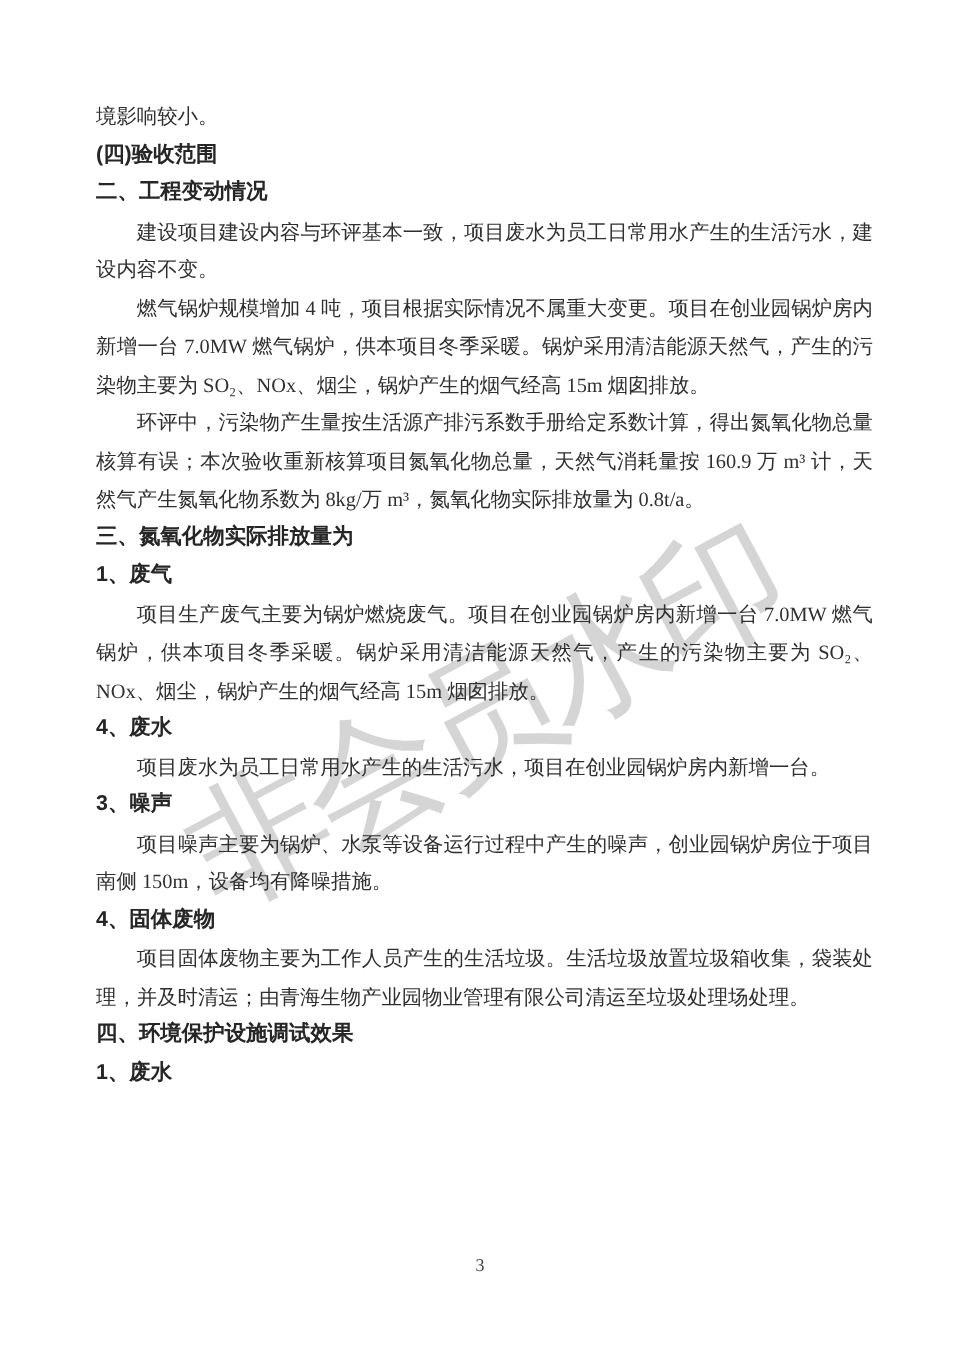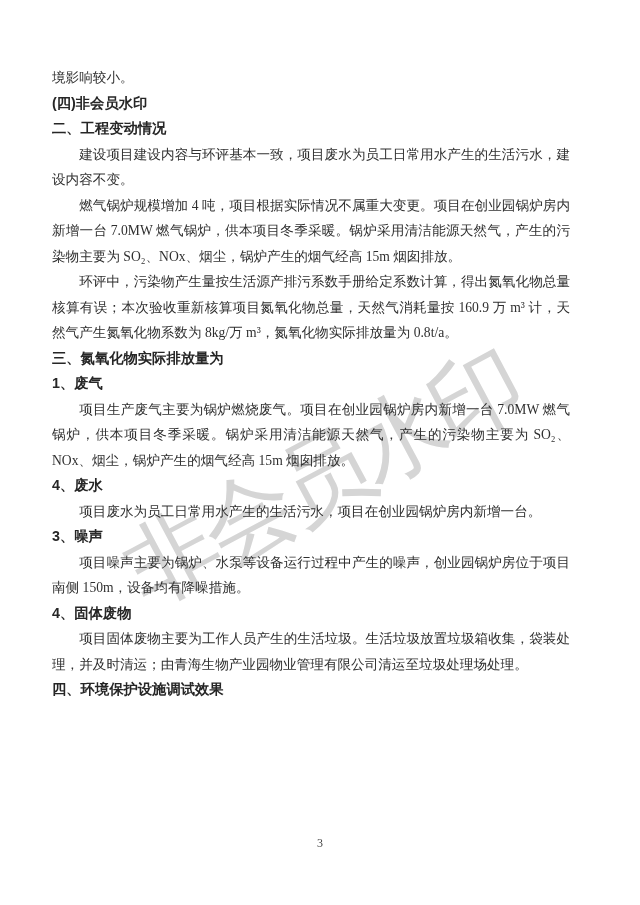--- a/index.html
+++ b/index.html
@@ -20,21 +20,21 @@
     font-size: 92px;
     letter-spacing: -6px;
     white-space: nowrap;
     color: #d5d5d5;
     font-family: "Liberation Serif", "DejaVu Serif", serif;
     z-index: 0;
     user-select: none;
   }
   .content {
     position: absolute;
-    left: 52px;
+    left: 64px;
     top: 65px;
     width: 518px;
     font-size: 13.6px;
     line-height: 25.5px;
     text-align: justify;
     z-index: 1;
   }
   .content p {
     margin: 0;
     text-indent: 27.2px;
@@ -63,21 +63,21 @@
 </head>
 <body>
 
 <div class="page">
 
   <div class="watermark">非会员水印</div>
 
   <div class="content">
     <p class="no-indent">境影响较小。</p>
 
-    <div class="h-minor">(四)非会员水印</div>
+    <div class="h-minor">(四)验收范围</div>
 
 
     <div class="h-major">二、工程变动情况</div>
 
     <p>建设项目建设内容与环评基本一致，项目废水为员工日常用水产生的生活污水，建设内容不变。</p>
 
     <p>燃气锅炉规模增加 4 吨，项目根据实际情况不属重大变更。项目在创业园锅炉房内新增一台 7.0MW 燃气锅炉，供本项目冬季采暖。锅炉采用清洁能源天然气，产生的污染物主要为 SO₂、NOx、烟尘，锅炉产生的烟气经高 15m 烟囱排放。</p>
 
     <p>环评中，污染物产生量按生活源产排污系数手册给定系数计算，得出氮氧化物总量核算有误；本次验收重新核算项目氮氧化物总量，天然气消耗量按 160.9 万 m³ 计，天然气产生氮氧化物系数为 8kg/万 m³，氮氧化物实际排放量为 0.8t/a。</p>
 
@@ -94,17 +94,18 @@
     <div class="h-minor">3、噪声</div>
 
     <p>项目噪声主要为锅炉、水泵等设备运行过程中产生的噪声，创业园锅炉房位于项目南侧 150m，设备均有降噪措施。</p>
 
     <div class="h-minor">4、固体废物</div>
 
     <p>项目固体废物主要为工作人员产生的生活垃圾。生活垃圾放置垃圾箱收集，袋装处理，并及时清运；由青海生物产业园物业管理有限公司清运至垃圾处理场处理。</p>
 
     <div class="h-major">四、环境保护设施调试效果</div>
 
+    <div class="h-minor">1、废水</div>
   </div>
 
   <div class="page-number">3</div>
 
 </div>
 
 </body></html>

